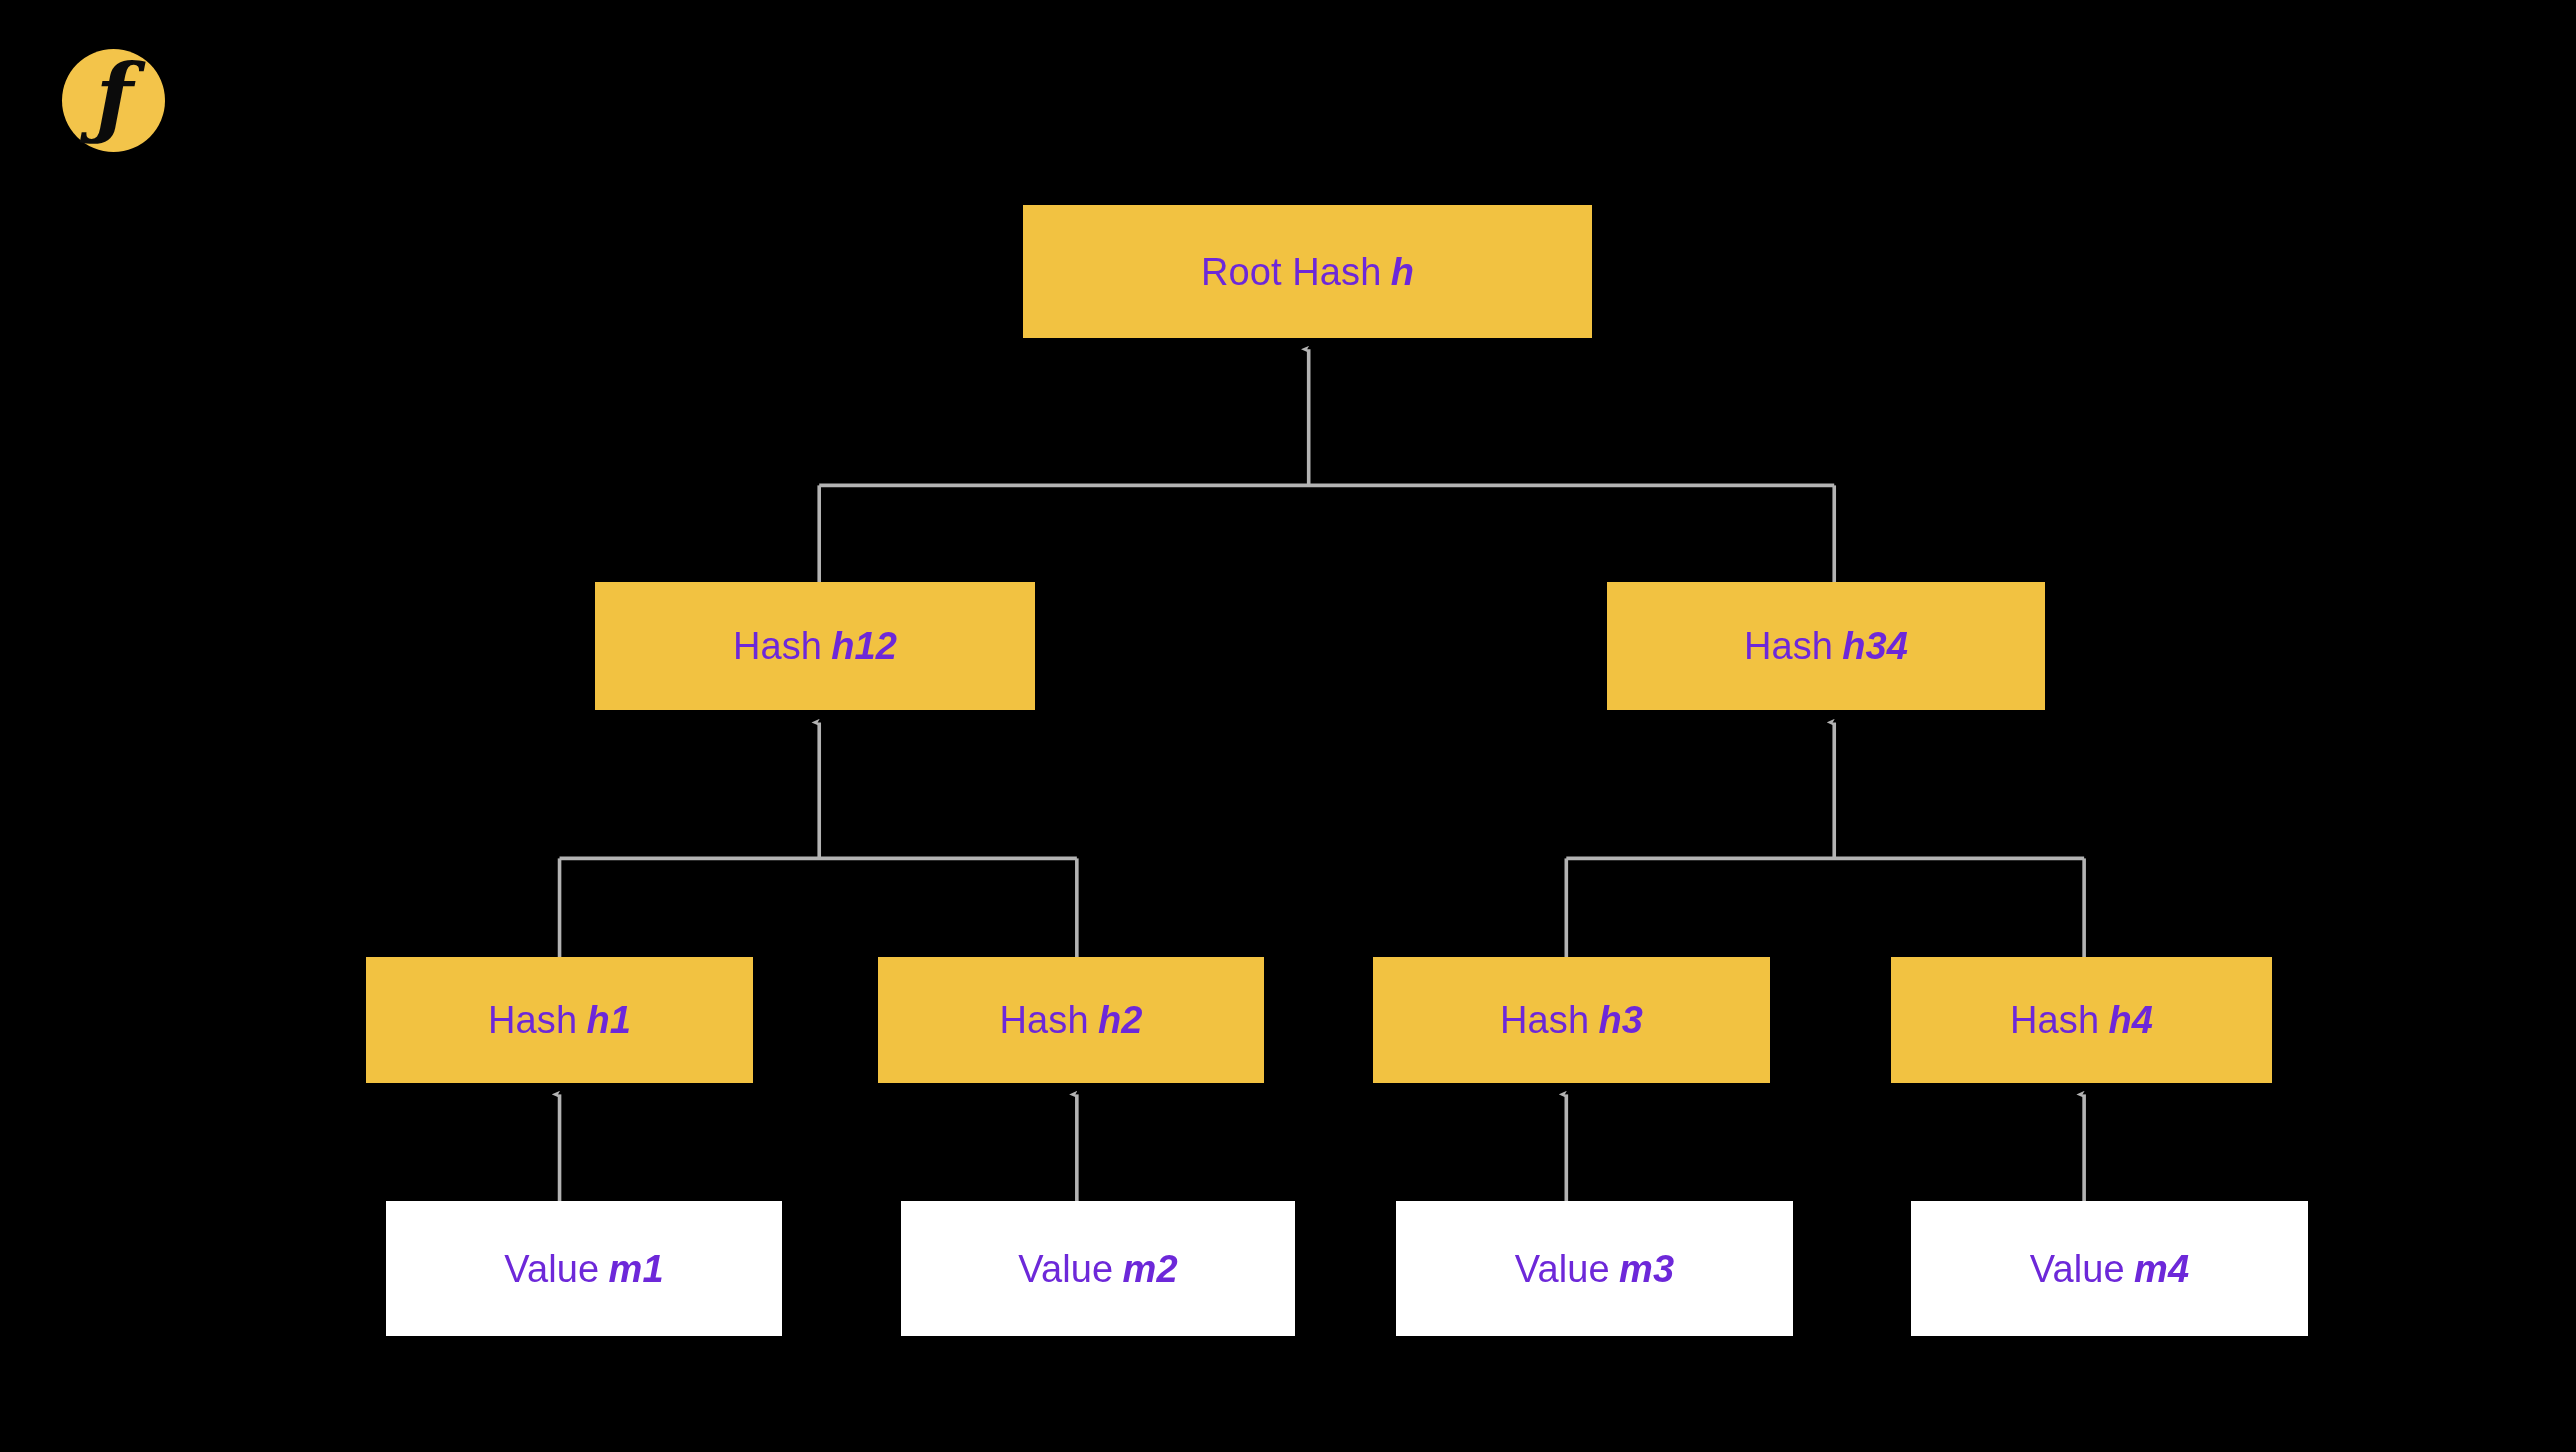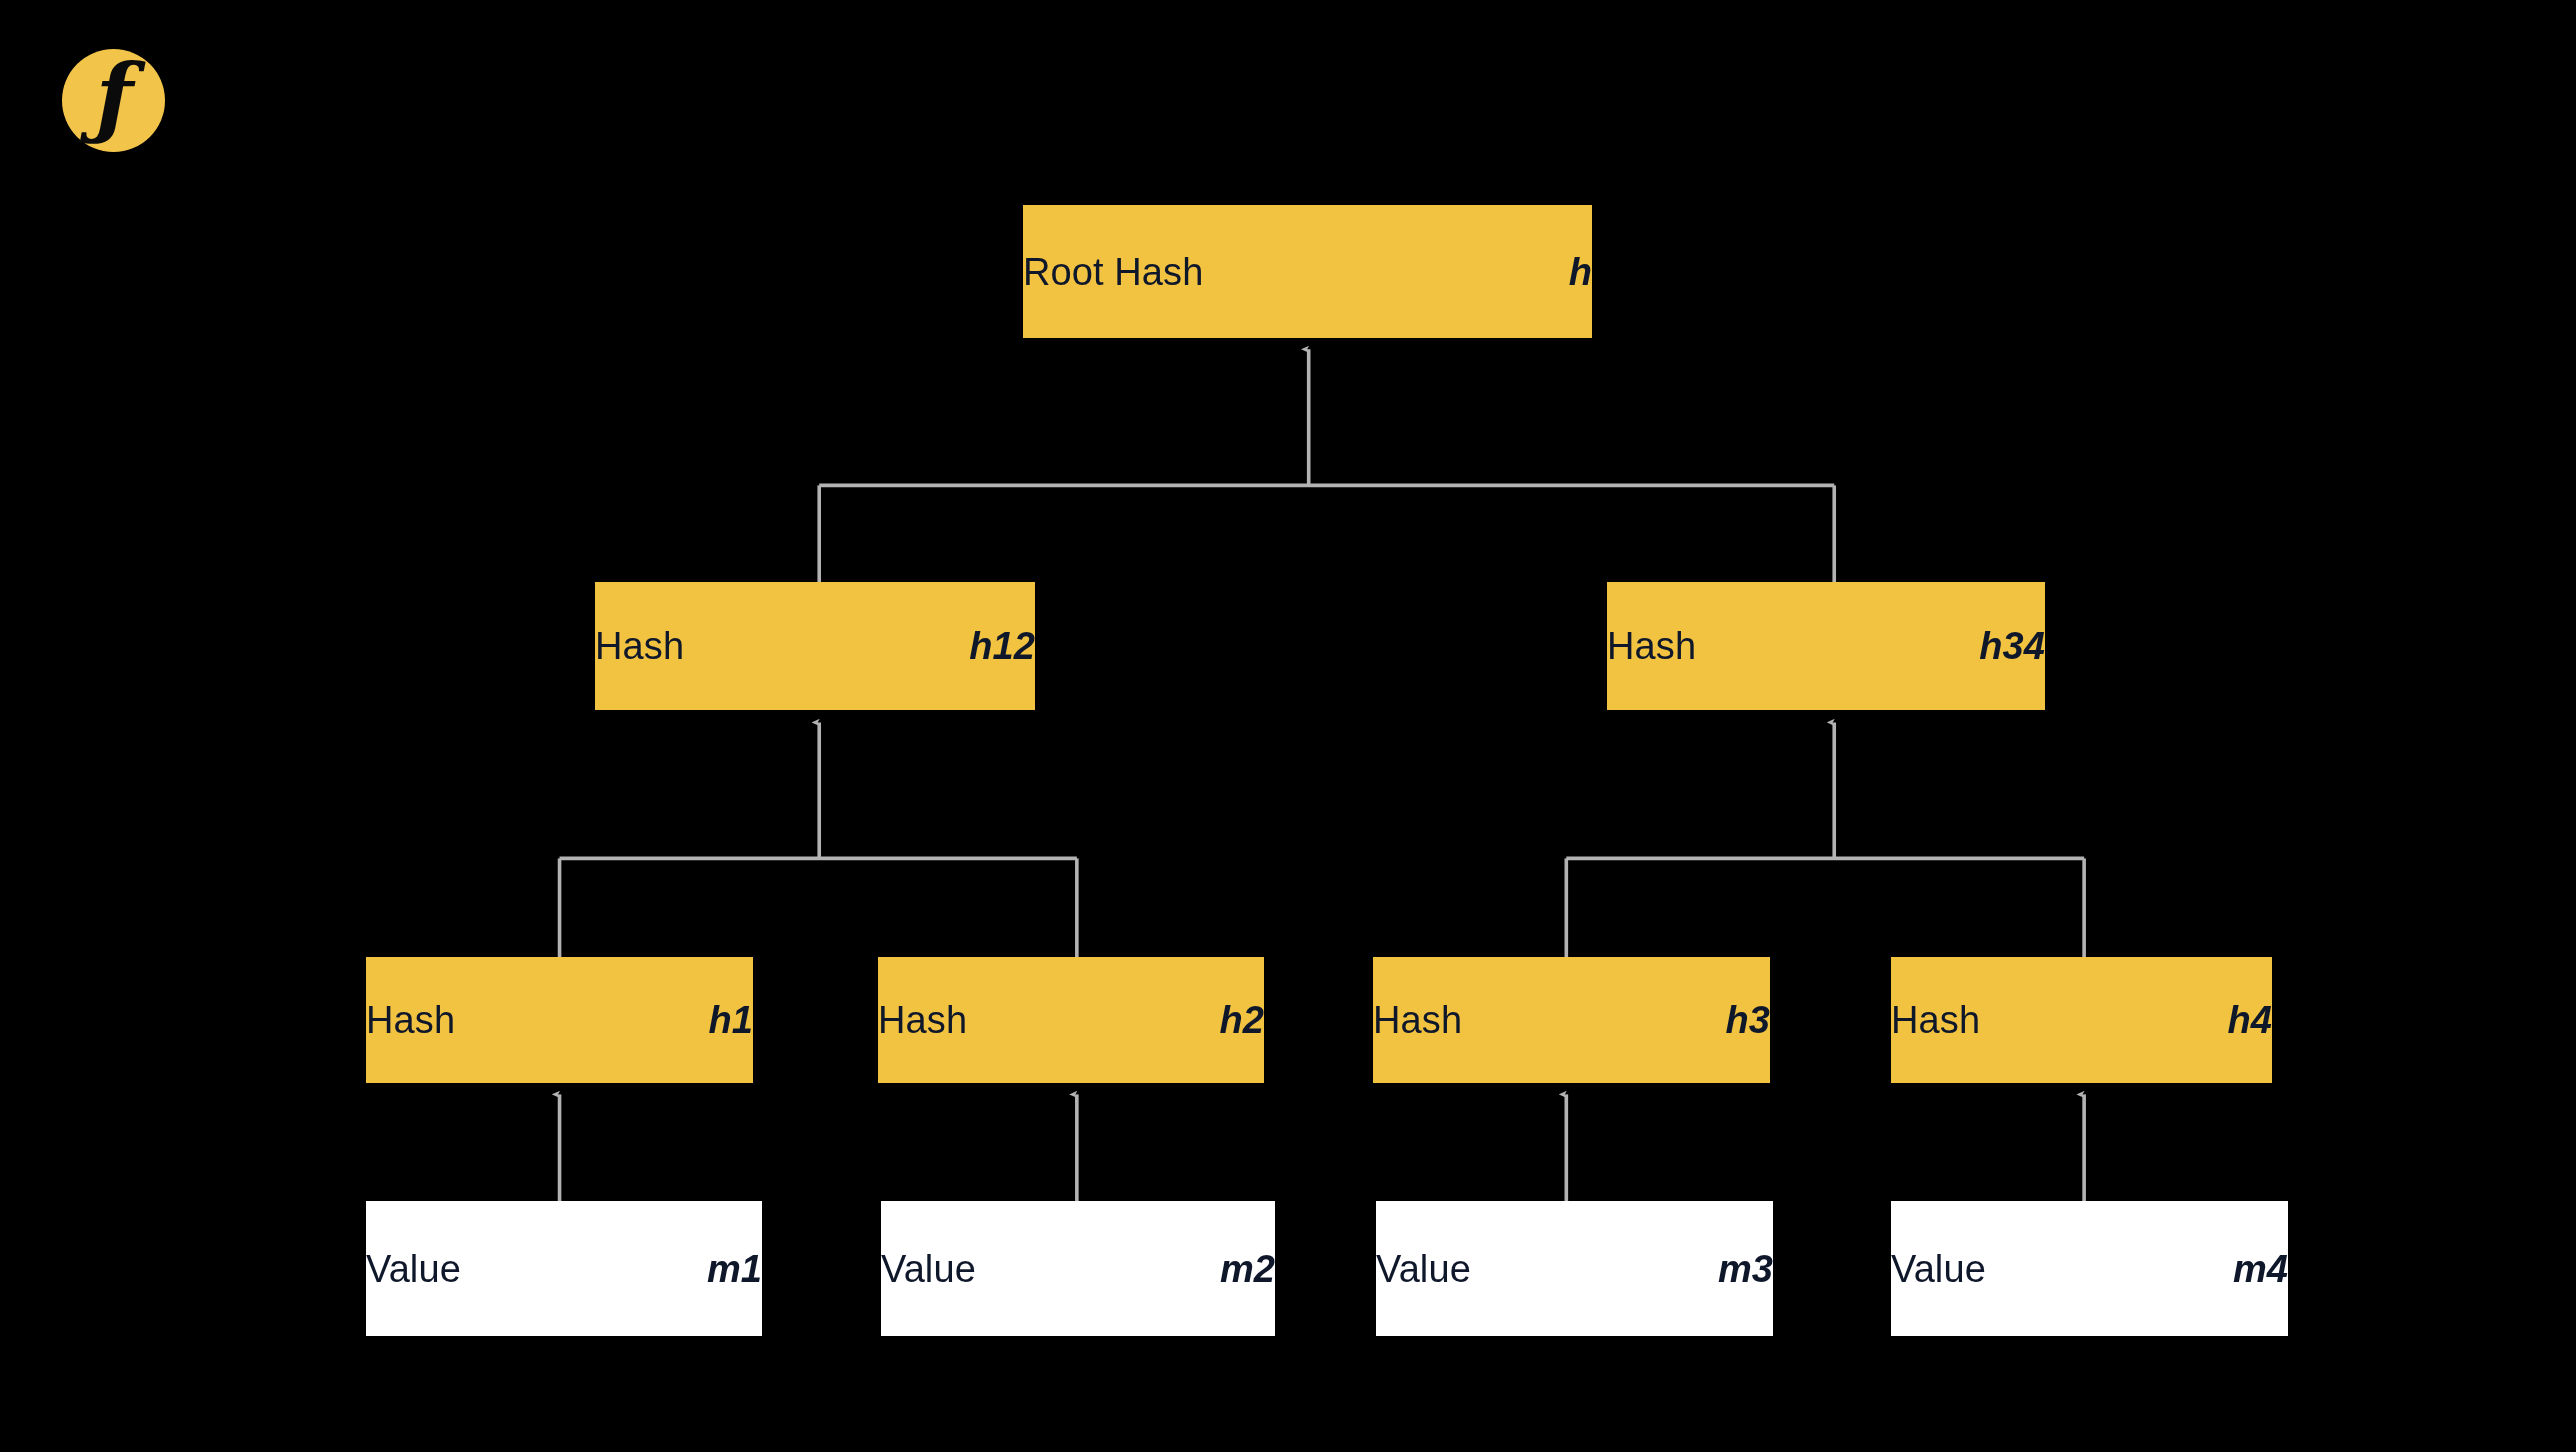--- a/index.html
+++ b/index.html
@@ -32,30 +32,30 @@
     font-size:64px;
     font-weight:700;
     letter-spacing:-0.5px;
     white-space:nowrap;
     line-height:1;
     position:relative;top:-2.1px;
   }
 
   .node{
     position:absolute;
-    display:flex;align-items:center;justify-content:space-between;
+    display:flex;align-items:center;justify-content:center;
     box-sizing:border-box;
-    color:#0f172a;
+    color:#6d28d9;
     font-size:38px;
     line-height:1;
     white-space:nowrap;
     letter-spacing:0.1px;
   }
   .node.hash{background:#F2C241;}
-  .node.value{background:#FFFFFF;}
+  .node.value{background:#FFFFFF;margin-left:20px;}
   .node .lbl{font-weight:400;}
   .node .var{font-weight:700;font-style:italic;margin-left:9.3px;}
 
   svg.edges{position:absolute;left:0;top:0;width:2638px;height:1453px;pointer-events:none;}
 </style>
 </head>
 <body>
 
 <div id="stage">
 

